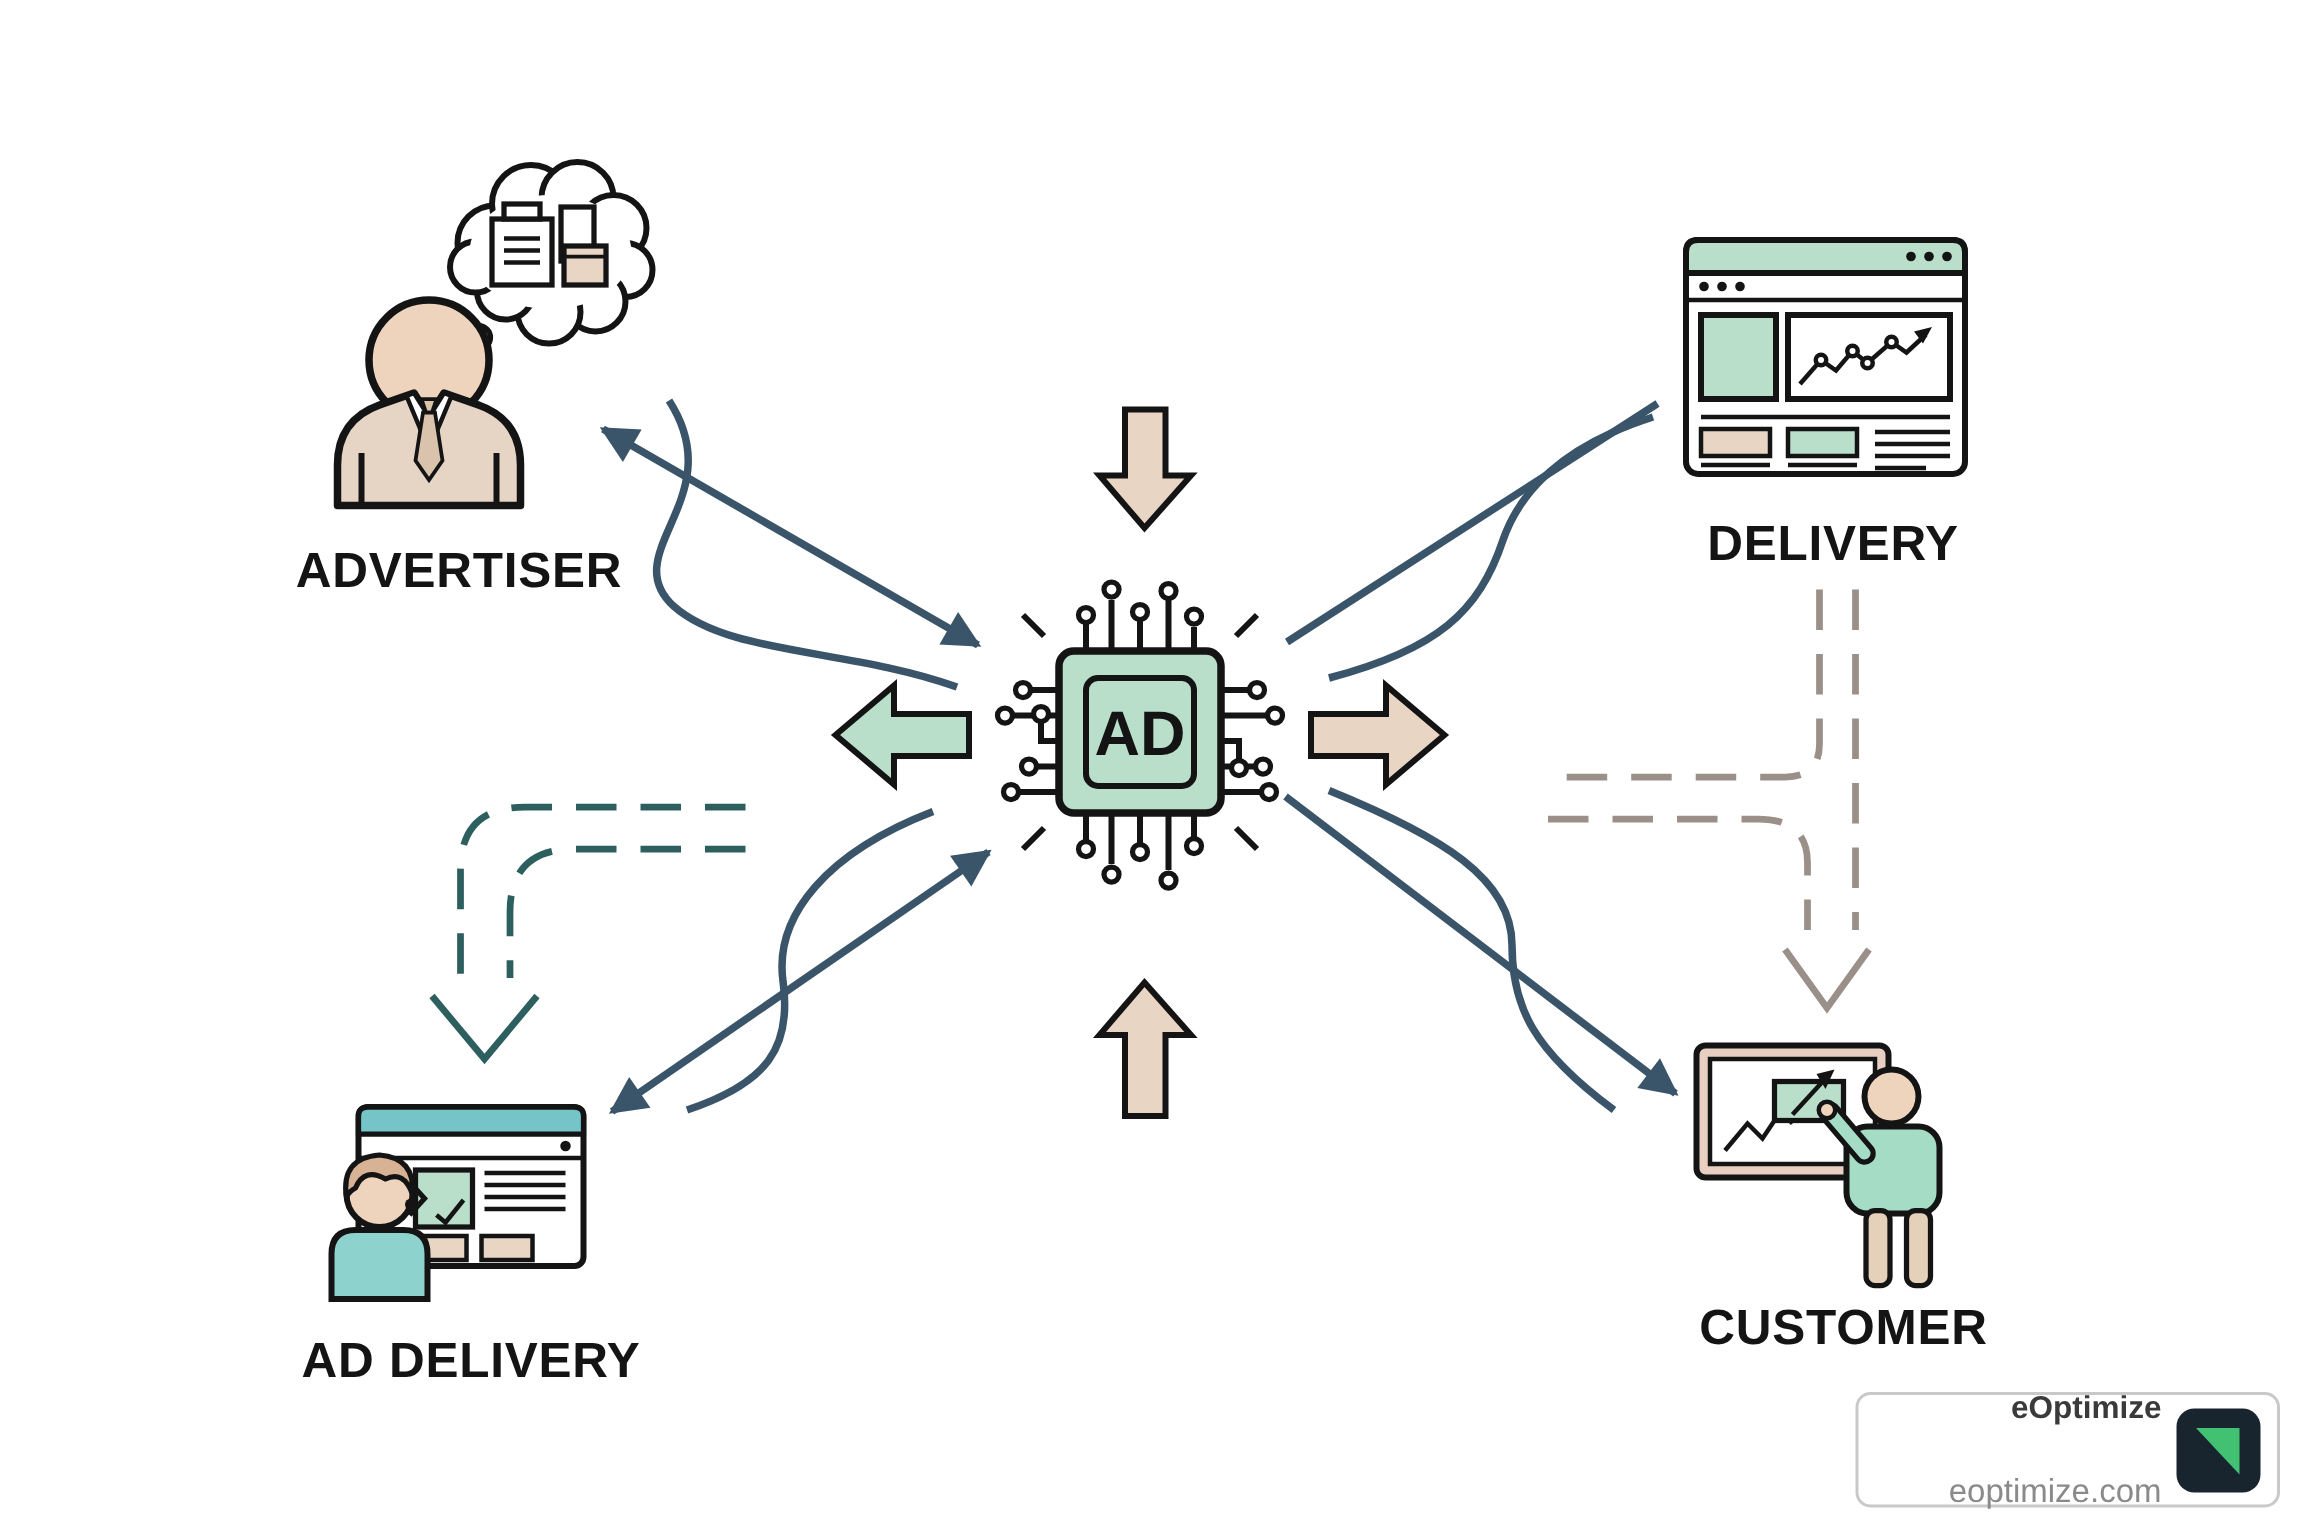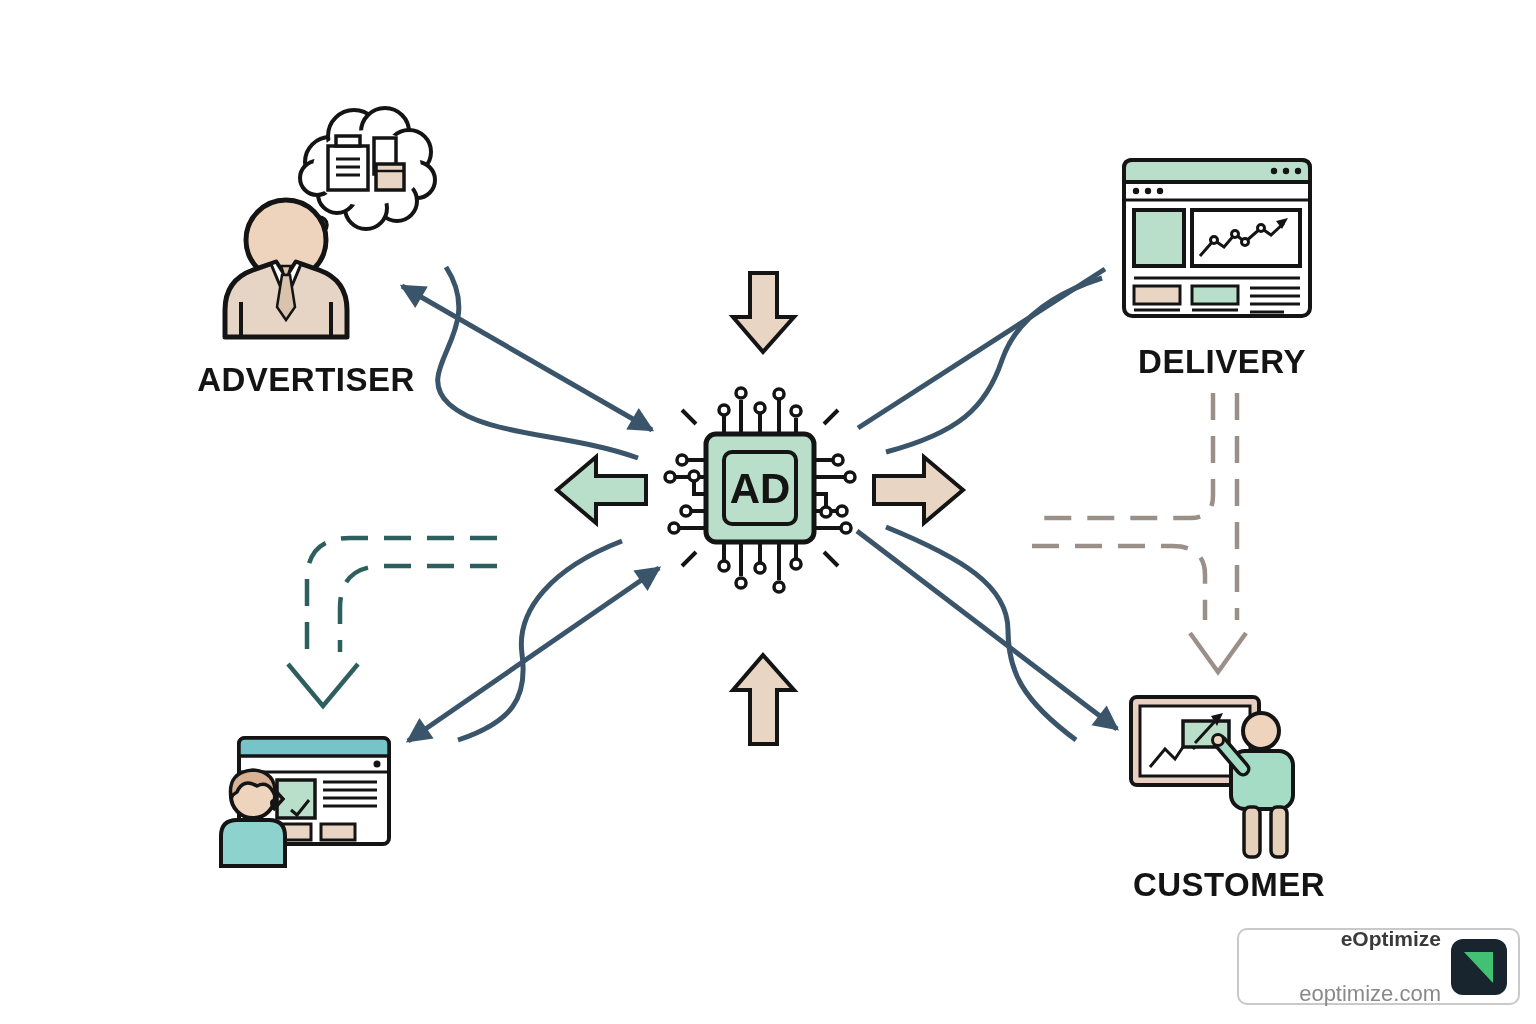--- a/index.html
+++ b/index.html
@@ -188,20 +188,21 @@
     <path d="M110,46 H164 M110,54 H164 M110,62 H164 M110,70 H164" stroke="var(--ink)" stroke-width="3"></path>
     <rect x="64" y="88" width="34" height="16" fill="var(--beige)" stroke="var(--ink)" stroke-width="3"></rect>
     <rect x="108" y="88" width="34" height="16" fill="var(--beige)" stroke="var(--ink)" stroke-width="3"></rect>
     <g>
       <circle cx="40" cy="60" r="22" fill="var(--skin)" stroke="var(--ink)" stroke-width="4"></circle>
       <path d="M18,62 Q14,36 40,34 Q64,36 62,60 Q56,44 44,50 Q30,42 24,56 Q20,58 18,62 Z" fill="var(--hair)" stroke="var(--ink)" stroke-width="3.5" stroke-linejoin="round"></path>
       <circle cx="61" cy="67" r="4" fill="var(--ink)"></circle>
       <path d="M8,130 V100 Q8,84 24,84 H56 Q72,84 72,100 V130 Z" fill="var(--tealShirt)" stroke="var(--ink)" stroke-width="4"></path>
     </g>
   </svg>
+  <div class="node-label" style="left:164px;top:888px;">AD DELIVERY</div>
 
   <svg class="abs" style="left:1125px;top:687px;" width="185" height="175" viewBox="0 0 185 175">
     <rect x="6" y="10" width="128" height="88" rx="6" fill="var(--frameBeige)" stroke="var(--ink)" stroke-width="4"></rect>
     <rect x="15" y="19" width="110" height="70" fill="#fff" stroke="var(--ink)" stroke-width="3"></rect>
     <path d="M25,80 L40,62 L50,72 L62,54 L70,62" fill="none" stroke="var(--ink)" stroke-width="3"></path>
     <rect x="58" y="34" width="46" height="26" fill="var(--green)" stroke="var(--ink)" stroke-width="3.5"></rect>
     <path d="M70,56 L92,32" fill="none" stroke="var(--ink)" stroke-width="3"></path>
     <polygon points="98,26 86,29 92,39" fill="var(--ink)"></polygon>
     <g>
       <rect x="106" y="64" width="62" height="58" rx="14" fill="var(--greenShirt)" stroke="var(--ink)" stroke-width="4"></rect>

